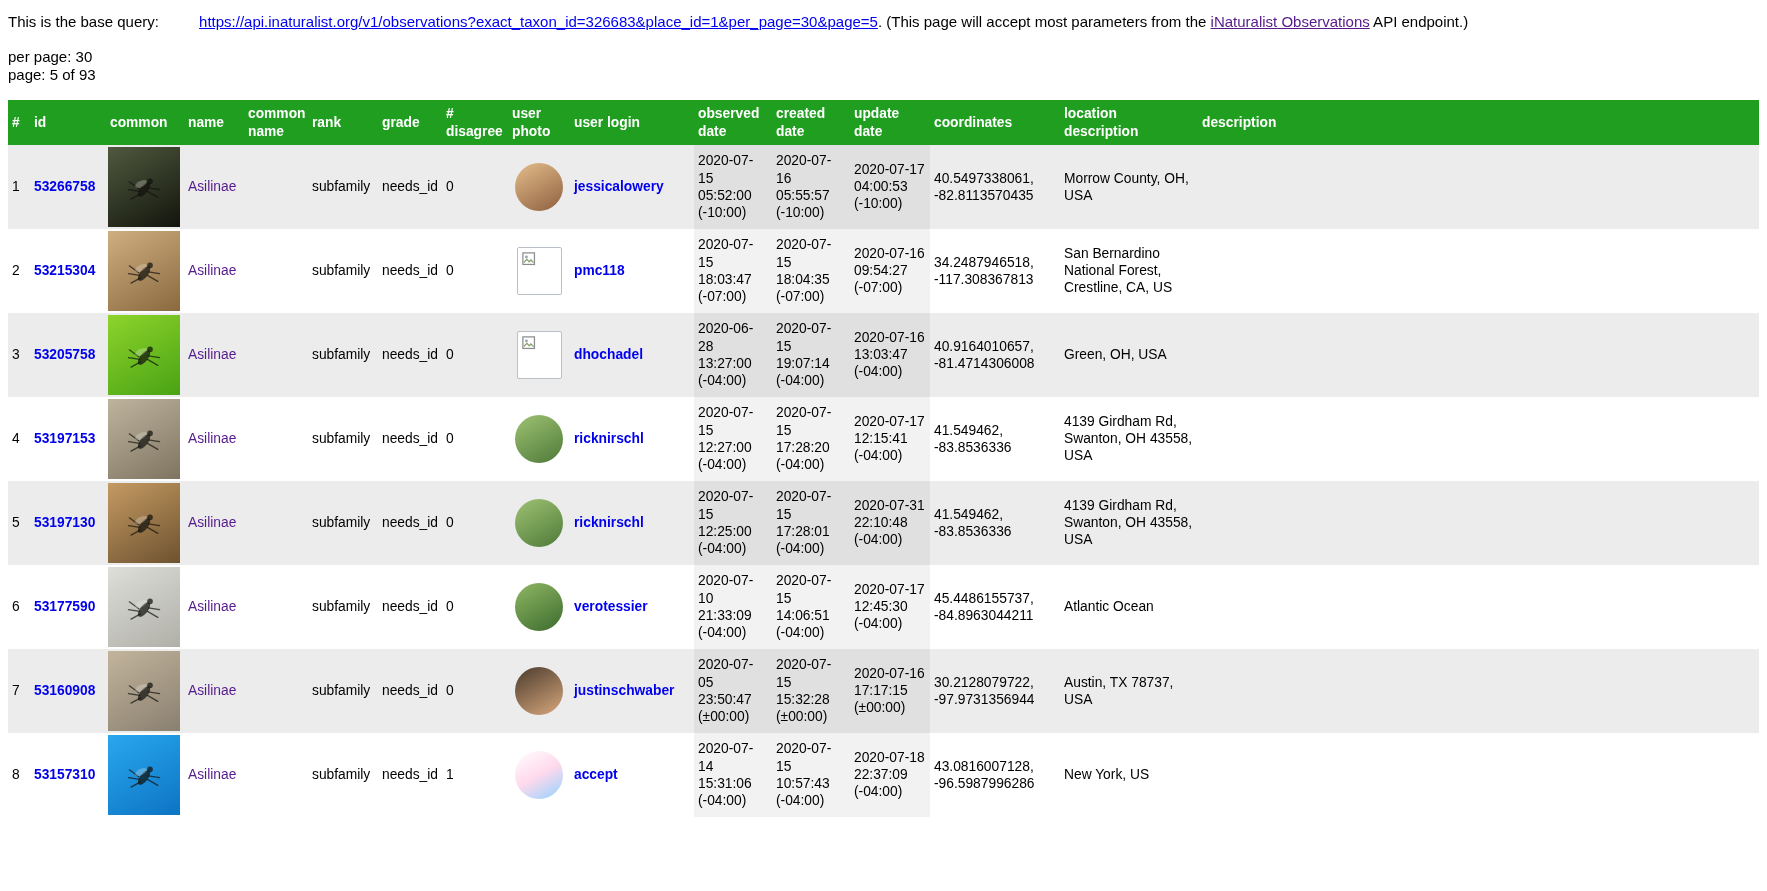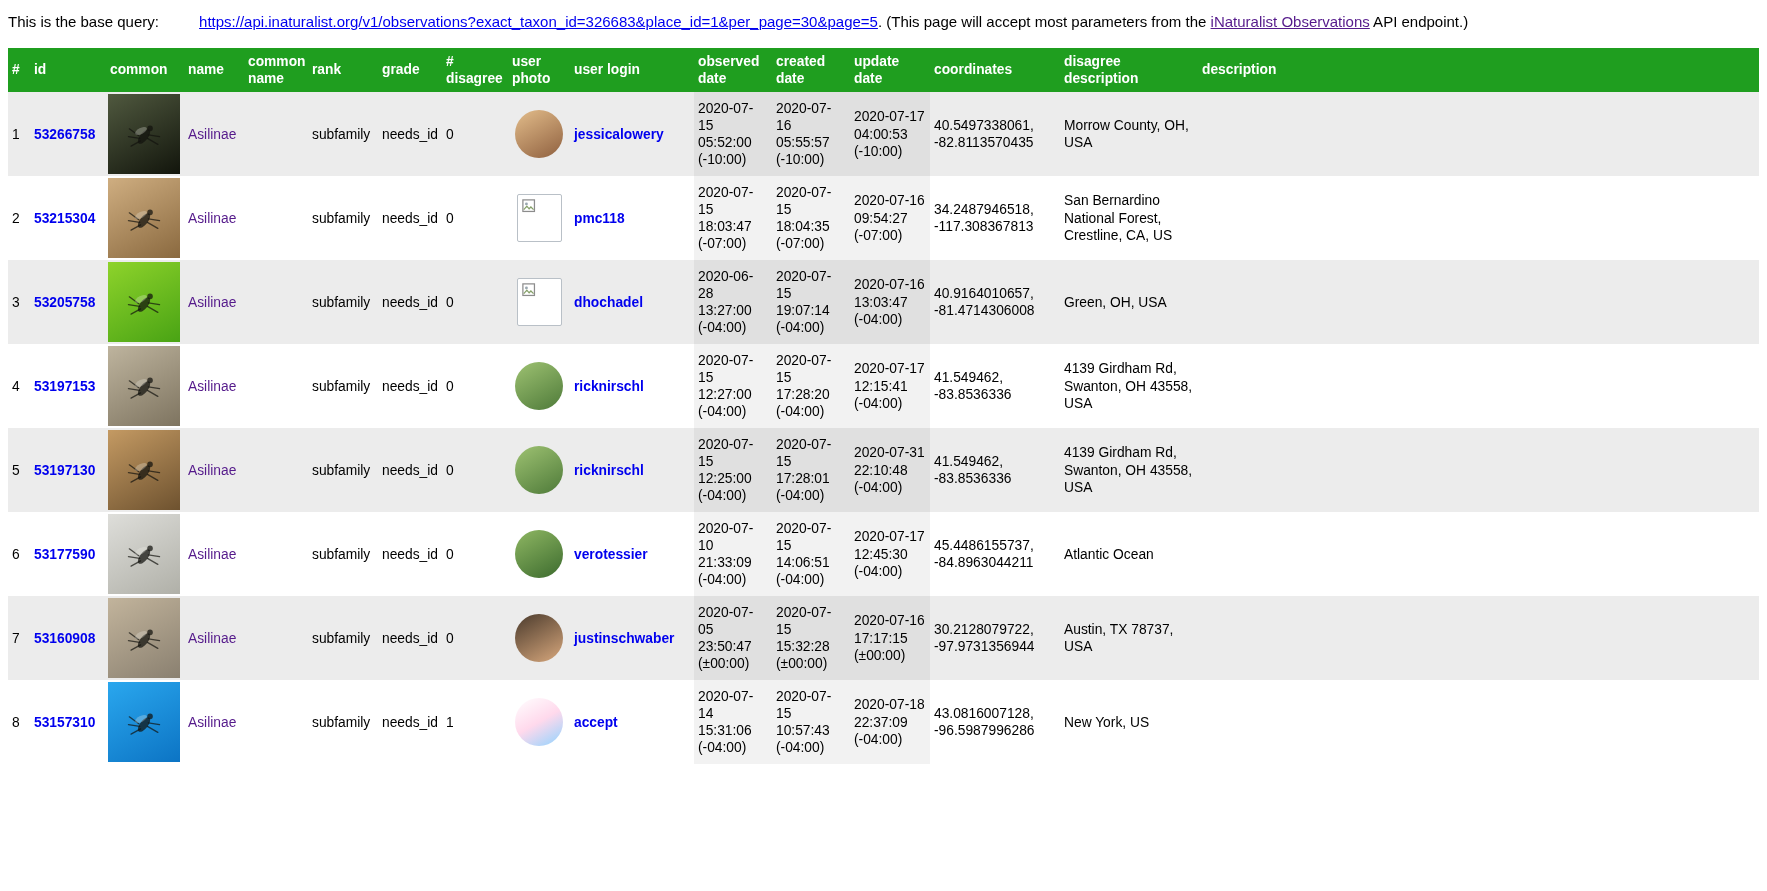--- a/index.html
+++ b/index.html
@@ -71,20 +71,22 @@
     border: 1px solid #b9c0c7;
   }
   .user-avatar.broken .broken-icon { display: block; margin: 4px; }
 </style>
 </head>
 <body>
 
 <p class="intro"><span>This is the base query: </span><a class="blue-link">https://api.inaturalist.org/v1/observations?exact_taxon_id=326683&amp;place_id=1&amp;per_page=30&amp;page=5</a><span>. (This page will accept most parameters from the </span><a class="visited-link">iNaturalist Observations</a><span> API endpoint.)</span></p>
 
 <div class="stats">
+  <div>per page: 30</div>
+  <div>page: 5 of 93</div>
 </div>
 
 <table class="obs">
   <colgroup>
     <col style="width:22px">
       <col style="width:76px">
       <col style="width:78px">
       <col style="width:60px">
     <col style="width:64px">
       <col style="width:70px">
@@ -108,21 +110,21 @@
       <th>common name</th>
       <th>rank</th>
       <th>grade</th>
       <th># disagree</th>
       <th>user photo</th>
       <th>user login</th>
       <th>observed date</th>
       <th>created date</th>
       <th>update date</th>
       <th>coordinates</th>
-      <th>disagree description</th>
+      <th>location description</th>
       <th>description</th>
     </tr>
   </thead>
   <tbody>
   <tr>
     <td>1</td>
     <td><a class="id-link">53266758</a></td>
     <td class="col-photo">
       <div class="obs-photo" style="background: linear-gradient(150deg, rgb(80, 89, 63), rgb(18, 21, 12));">
         <svg viewBox="0 0 44 44" width="38" height="38" aria-hidden="true">

